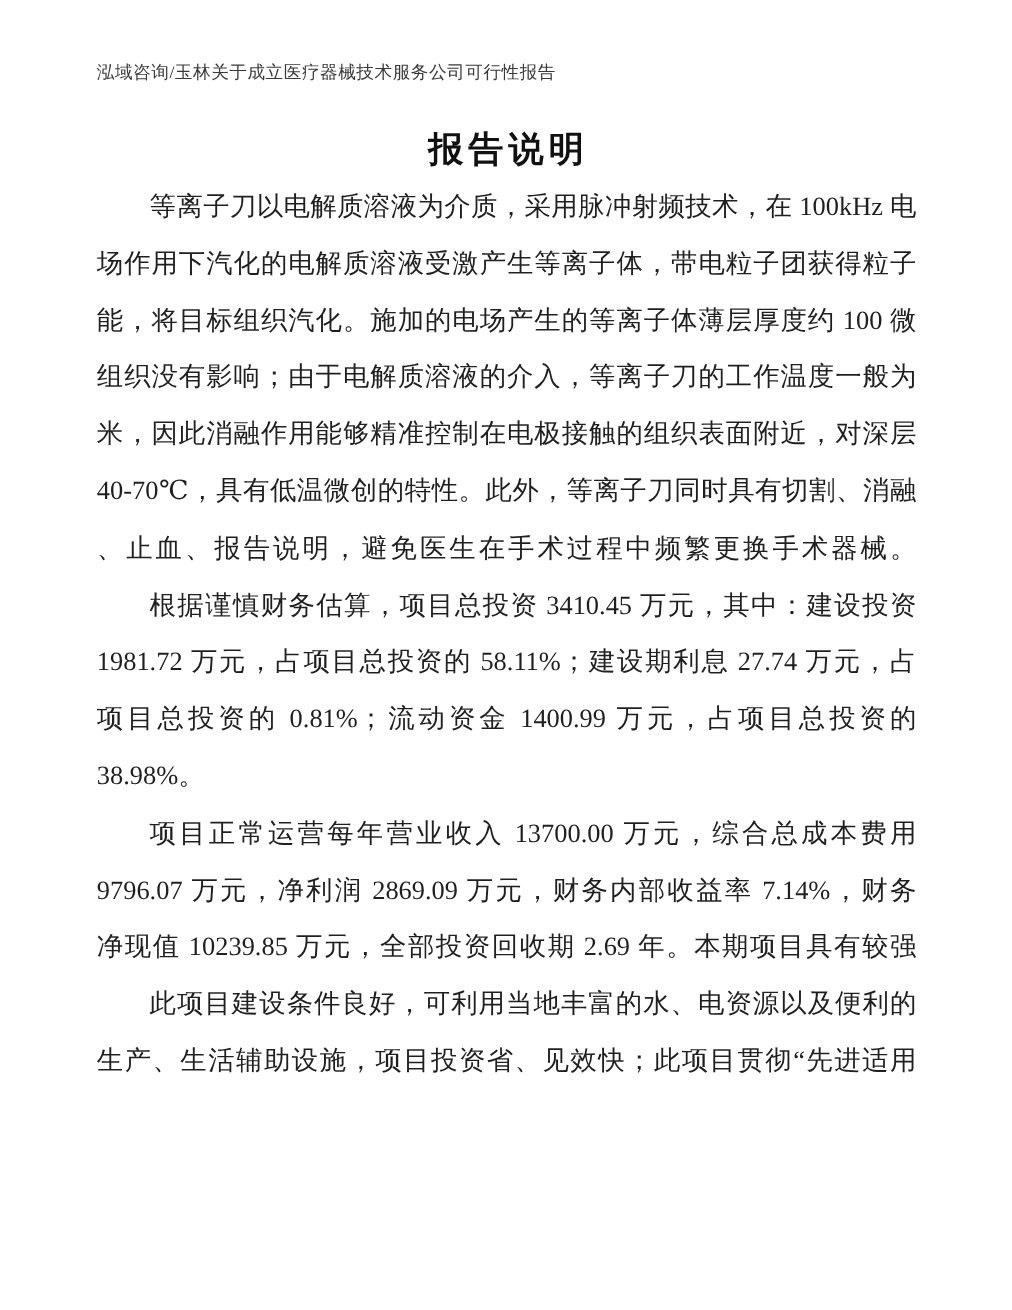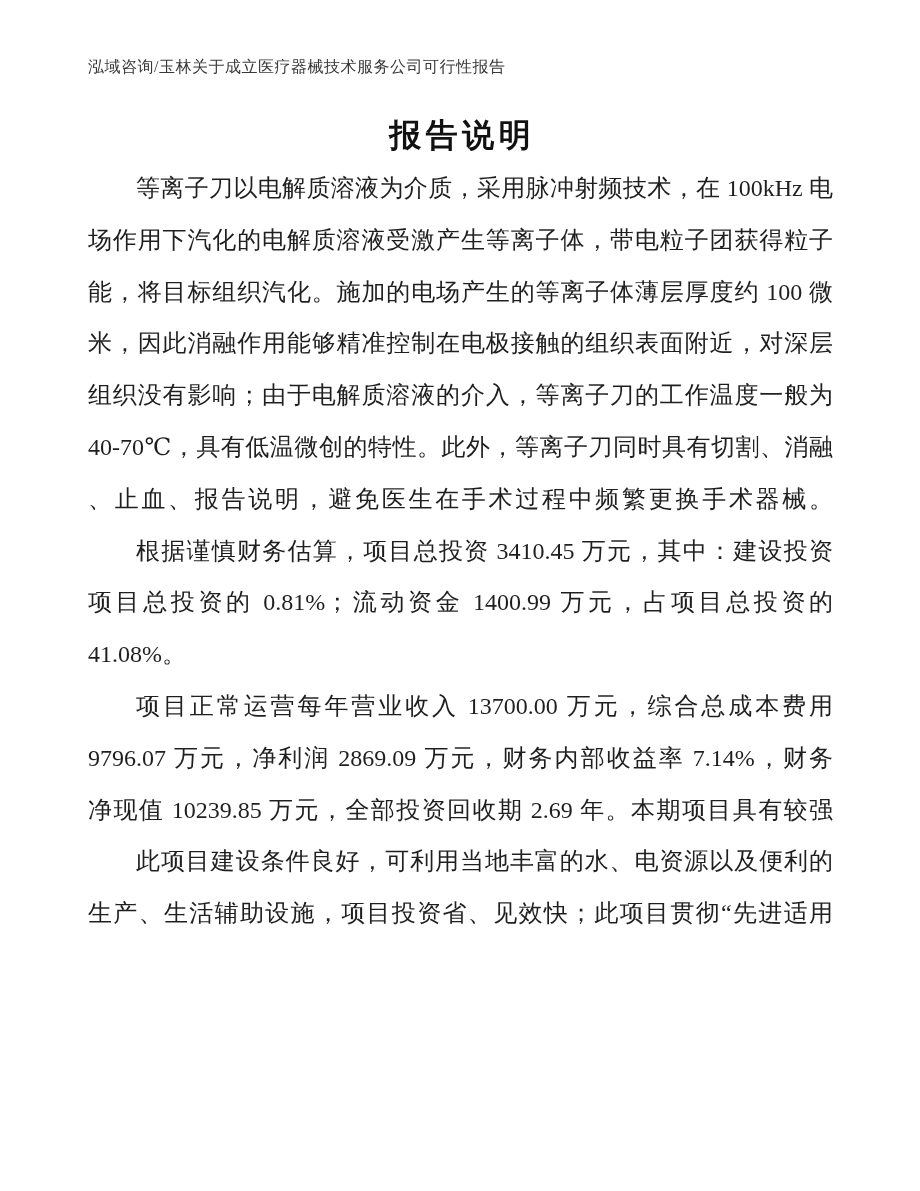--- a/index.html
+++ b/index.html
@@ -76,29 +76,30 @@
 <div class="page">
   <div class="running-header">泓域咨询/玉林关于成立医疗器械技术服务公司可行性报告</div>
 
   <h1 class="report-title">报告说明</h1>
 
   <div class="doc-body">
       <div class="paragraph">
         <div class="line first">等离子刀以电解质溶液为介质，采用脉冲射频技术，在 100kHz 电</div>
         <div class="line">场作用下汽化的电解质溶液受激产生等离子体，带电粒子团获得粒子</div>
         <div class="line">能，将目标组织汽化。施加的电场产生的等离子体薄层厚度约 100 微</div>
+        <div class="line">组织没有影响；由于电解质溶液的介入，等离子刀的工作温度一般为</div>
         <div class="line">米，因此消融作用能够精准控制在电极接触的组织表面附近，对深层</div>
-        <div class="line">组织没有影响；由于电解质溶液的介入，等离子刀的工作温度一般为</div>
         <div class="line">40-70℃，具有低温微创的特性。此外，等离子刀同时具有切割、消融</div>
         <div class="line last fills">、止血、报告说明，避免医生在手术过程中频繁更换手术器械。</div>
       </div>
       <div class="paragraph">
         <div class="line first">根据谨慎财务估算，项目总投资 3410.45 万元，其中：建设投资</div>
+        <div class="line">1981.72 万元，占项目总投资的 58.11%；建设期利息 27.74 万元，占</div>
         <div class="line">项目总投资的 0.81%；流动资金 1400.99 万元，占项目总投资的</div>
-        <div class="line last">41.08%。</div>
+        <div class="line last">38.98%。</div>
       </div>
       <div class="paragraph">
         <div class="line first">项目正常运营每年营业收入 13700.00 万元，综合总成本费用</div>
         <div class="line">9796.07 万元，净利润 2869.09 万元，财务内部收益率 7.14%，财务</div>
         <div class="line">净现值 10239.85 万元，全部投资回收期 2.69 年。本期项目具有较强</div>
       </div>
       <div class="paragraph">
         <div class="line first">此项目建设条件良好，可利用当地丰富的水、电资源以及便利的</div>
         <div class="line last fills">生产、生活辅助设施，项目投资省、见效快；此项目贯彻“先进适用</div>
       </div>

